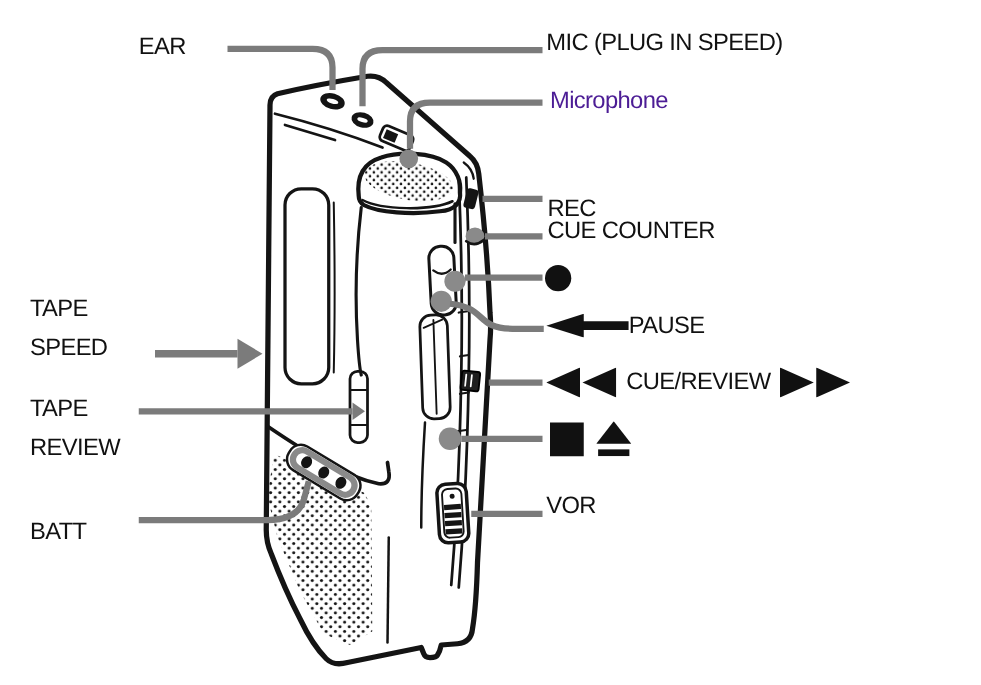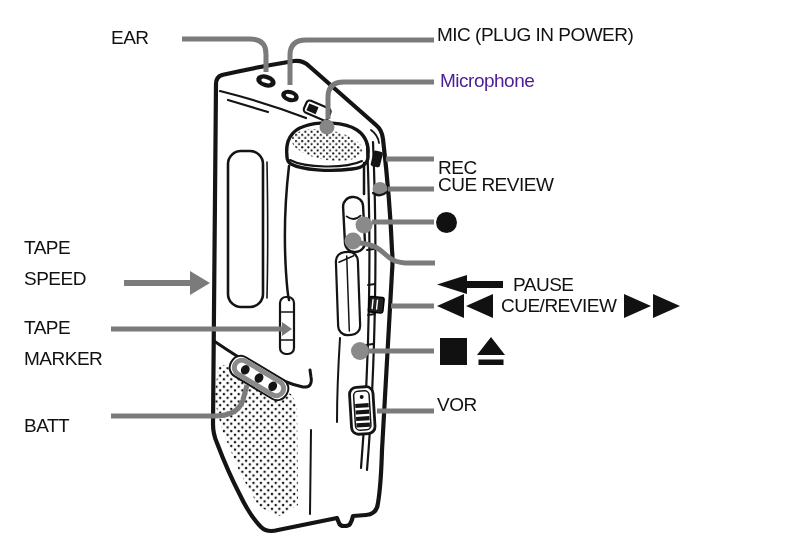--- a/index.html
+++ b/index.html
@@ -170,38 +170,38 @@
       <polygon points="282,322 292,329 282,336" fill="#7b7b7b" stroke="none"></polygon>
       <path d="M111,416 H214 Q238,416 243,400 L247,385"></path>
     </g>
   </svg>
 
   <div class="lbl" style="left:111px;top:22px;">
     <span>EAR</span>
   </div>
 
   <div class="lbl" style="left:437px;top:19px;">
-    <span>MIC (PLUG IN POWER)</span>
+    <span>MIC (PLUG IN SPEED)</span>
   </div>
 
   <div class="lbl lbl-gray" style="left:440px;top:65px;">
     <span>Microphone</span>
   </div>
 
   <div class="lbl" style="left:438px;top:132px;margin-top:20px;">
     <span>REC</span>
   </div>
 
   <div class="lbl" style="left:438px;top:169px;">
-    <span>CUE REVIEW</span>
+    <span>CUE COUNTER</span>
   </div>
 
   <div class="dot-record" style="left:436px;top:212px;"></div>
 
-  <div class="symrow" style="left:437px;top:244px;height:32px;gap:10px;margin-top:24px;">
+  <div class="symrow" style="left:437px;top:244px;height:32px;">
     <svg width="66" height="19" viewBox="0 0 66 19">
       <polygon points="0,9.5 30,0 30,19" fill="#111"></polygon>
       <rect x="29" y="6" width="37" height="7" fill="#111"></rect>
     </svg>
     <span class="lbl" style="position:static;">PAUSE</span>
   </div>
 
   <div class="symrow" style="left:437px;top:289px;height:33px;gap:8px;">
     <svg width="56" height="24" viewBox="0 0 56 24">
       <polygon points="27,0 0,12 27,24" fill="#111"></polygon>
@@ -226,20 +226,20 @@
     <span>VOR</span>
   </div>
 
   <div class="lbl" style="left:24px;top:232px;">
     <span class="line">TAPE</span>
     <span class="line">SPEED</span>
   </div>
 
   <div class="lbl" style="left:24px;top:312px;">
     <span class="line">TAPE</span>
-    <span class="line">MARKER</span>
+    <span class="line">REVIEW</span>
   </div>
 
   <div class="lbl" style="left:24px;top:410px;">
     <span>BATT</span>
   </div>
 
 </div>
 
 </body></html>

